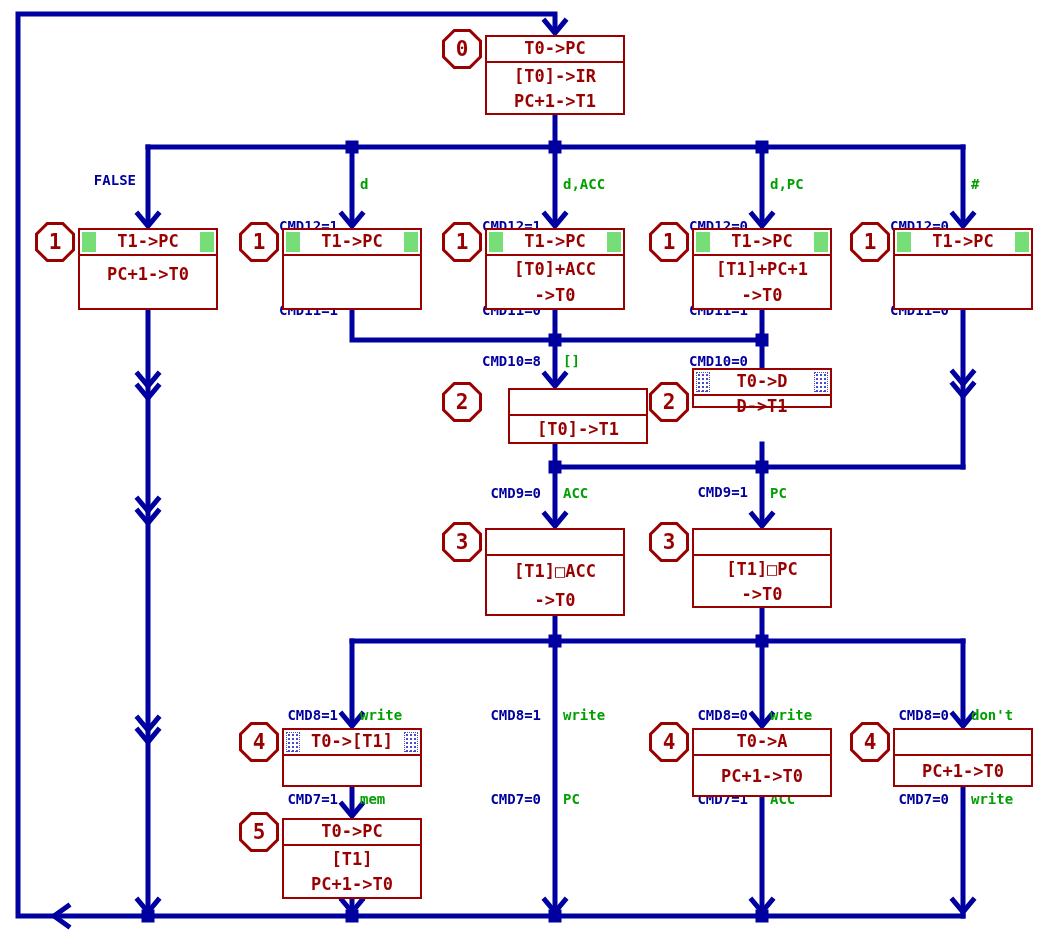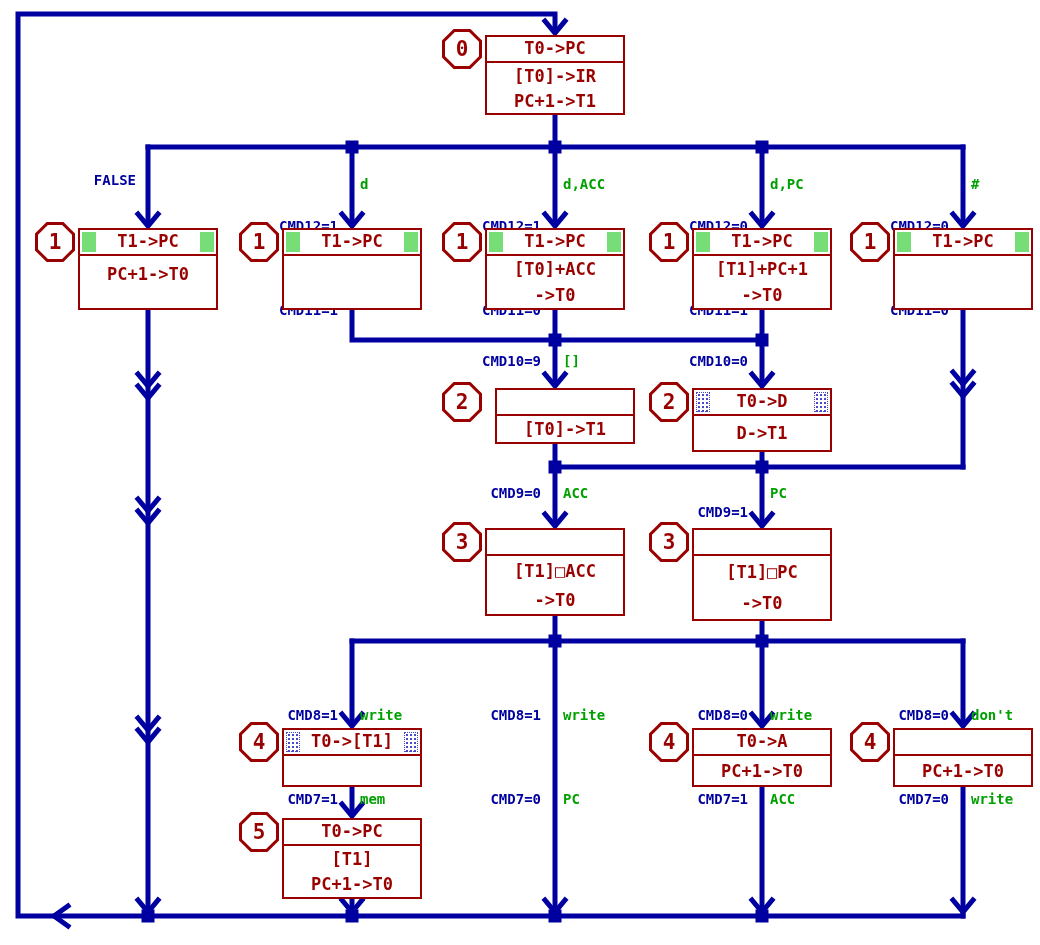--- a/index.html
+++ b/index.html
@@ -219,73 +219,73 @@
     <div class="title"><i class="mark l green"></i><i class="mark r green"></i><span>T1-&gt;PC</span></div>
     <div class="row"></div>
     <div class="row"></div>
   </div>
 
   <div class="oct" style="left:442px;top:382px">
     <div class="o1"></div>
     <div class="o2"></div>
     <span class="num">2</span>
   </div>
-  <div class="sbox" style="left:495px;top:388px;width:140px;height:56px">
+  <div class="sbox" style="left:508px;top:388px;width:140px;height:56px">
     <div class="title"></div>
     <div class="row">[T0]-&gt;T1</div>
   </div>
 
   <div class="oct" style="left:649px;top:382px">
     <div class="o1"></div>
     <div class="o2"></div>
     <span class="num">2</span>
   </div>
-  <div class="sbox" style="left:692px;top:388px;width:140px;height:64px">
+  <div class="sbox" style="left:692px;top:368px;width:140px;height:40px">
     <div class="title"><i class="mark l dot"></i><i class="mark r dot"></i><span>T0-&gt;D</span></div>
     <div class="row">D-&gt;T1</div>
   </div>
 
   <div class="oct" style="left:442px;top:522px">
     <div class="o1"></div>
     <div class="o2"></div>
     <span class="num">3</span>
   </div>
   <div class="sbox" style="left:485px;top:528px;width:140px;height:88px">
     <div class="title"></div>
     <div class="row">[T1]□ACC</div>
     <div class="row">-&gt;T0</div>
   </div>
 
   <div class="oct" style="left:649px;top:522px">
     <div class="o1"></div>
     <div class="o2"></div>
     <span class="num">3</span>
   </div>
-  <div class="sbox" style="left:692px;top:528px;width:140px;height:93px">
+  <div class="sbox" style="left:692px;top:528px;width:140px;height:80px">
     <div class="title"></div>
     <div class="row">[T1]□PC</div>
     <div class="row">-&gt;T0</div>
   </div>
 
   <div class="oct" style="left:239px;top:722px">
     <div class="o1"></div>
     <div class="o2"></div>
     <span class="num">4</span>
   </div>
   <div class="sbox" style="left:282px;top:728px;width:140px;height:59px">
     <div class="title"><i class="mark l dot"></i><i class="mark r dot"></i><span>T0-&gt;[T1]</span></div>
     <div class="row"></div>
   </div>
 
   <div class="oct" style="left:649px;top:722px">
     <div class="o1"></div>
     <div class="o2"></div>
     <span class="num">4</span>
   </div>
-  <div class="sbox" style="left:692px;top:728px;width:140px;height:59px">
+  <div class="sbox" style="left:692px;top:728px;width:140px;height:69px">
     <div class="title">T0-&gt;A</div>
     <div class="row">PC+1-&gt;T0</div>
   </div>
 
   <div class="oct" style="left:850px;top:722px">
     <div class="o1"></div>
     <div class="o2"></div>
     <span class="num">4</span>
   </div>
   <div class="sbox" style="left:893px;top:728px;width:140px;height:59px">
@@ -323,27 +323,27 @@
     <div>CMD11=1</div>
   </div>
   <div class="lbl green" style="left:770px;top:170px">d,PC</div>
 
   <div class="lbl blue" style="right:91px;top:156px">
     <div>CMD12=0</div>
     <div>CMD11=0</div>
   </div>
   <div class="lbl green" style="left:971px;top:170px">#</div>
 
-  <div class="lbl blue" style="right:499px;top:347px">CMD10=9</div>
+  <div class="lbl blue" style="right:499px;top:347px">CMD10=8</div>
   <div class="lbl green" style="left:563px;top:347px">[]</div>
   <div class="lbl blue" style="right:292px;top:347px">CMD10=0</div>
 
   <div class="lbl blue" style="right:499px;top:479px">CMD9=0</div>
   <div class="lbl green" style="left:563px;top:479px">ACC</div>
-  <div class="lbl blue" style="right:292px;top:498px">CMD9=1</div>
+  <div class="lbl blue" style="right:292px;top:478px">CMD9=1</div>
   <div class="lbl green" style="left:770px;top:479px">PC</div>
 
   <div class="lbl blue" style="right:702px;top:645px">
     <div>CMD8=1</div>
     <div>CMD7=1</div>
   </div>
   <div class="lbl green" style="left:360px;top:645px">
     <div>write</div>
     <div>mem</div>
   </div>

